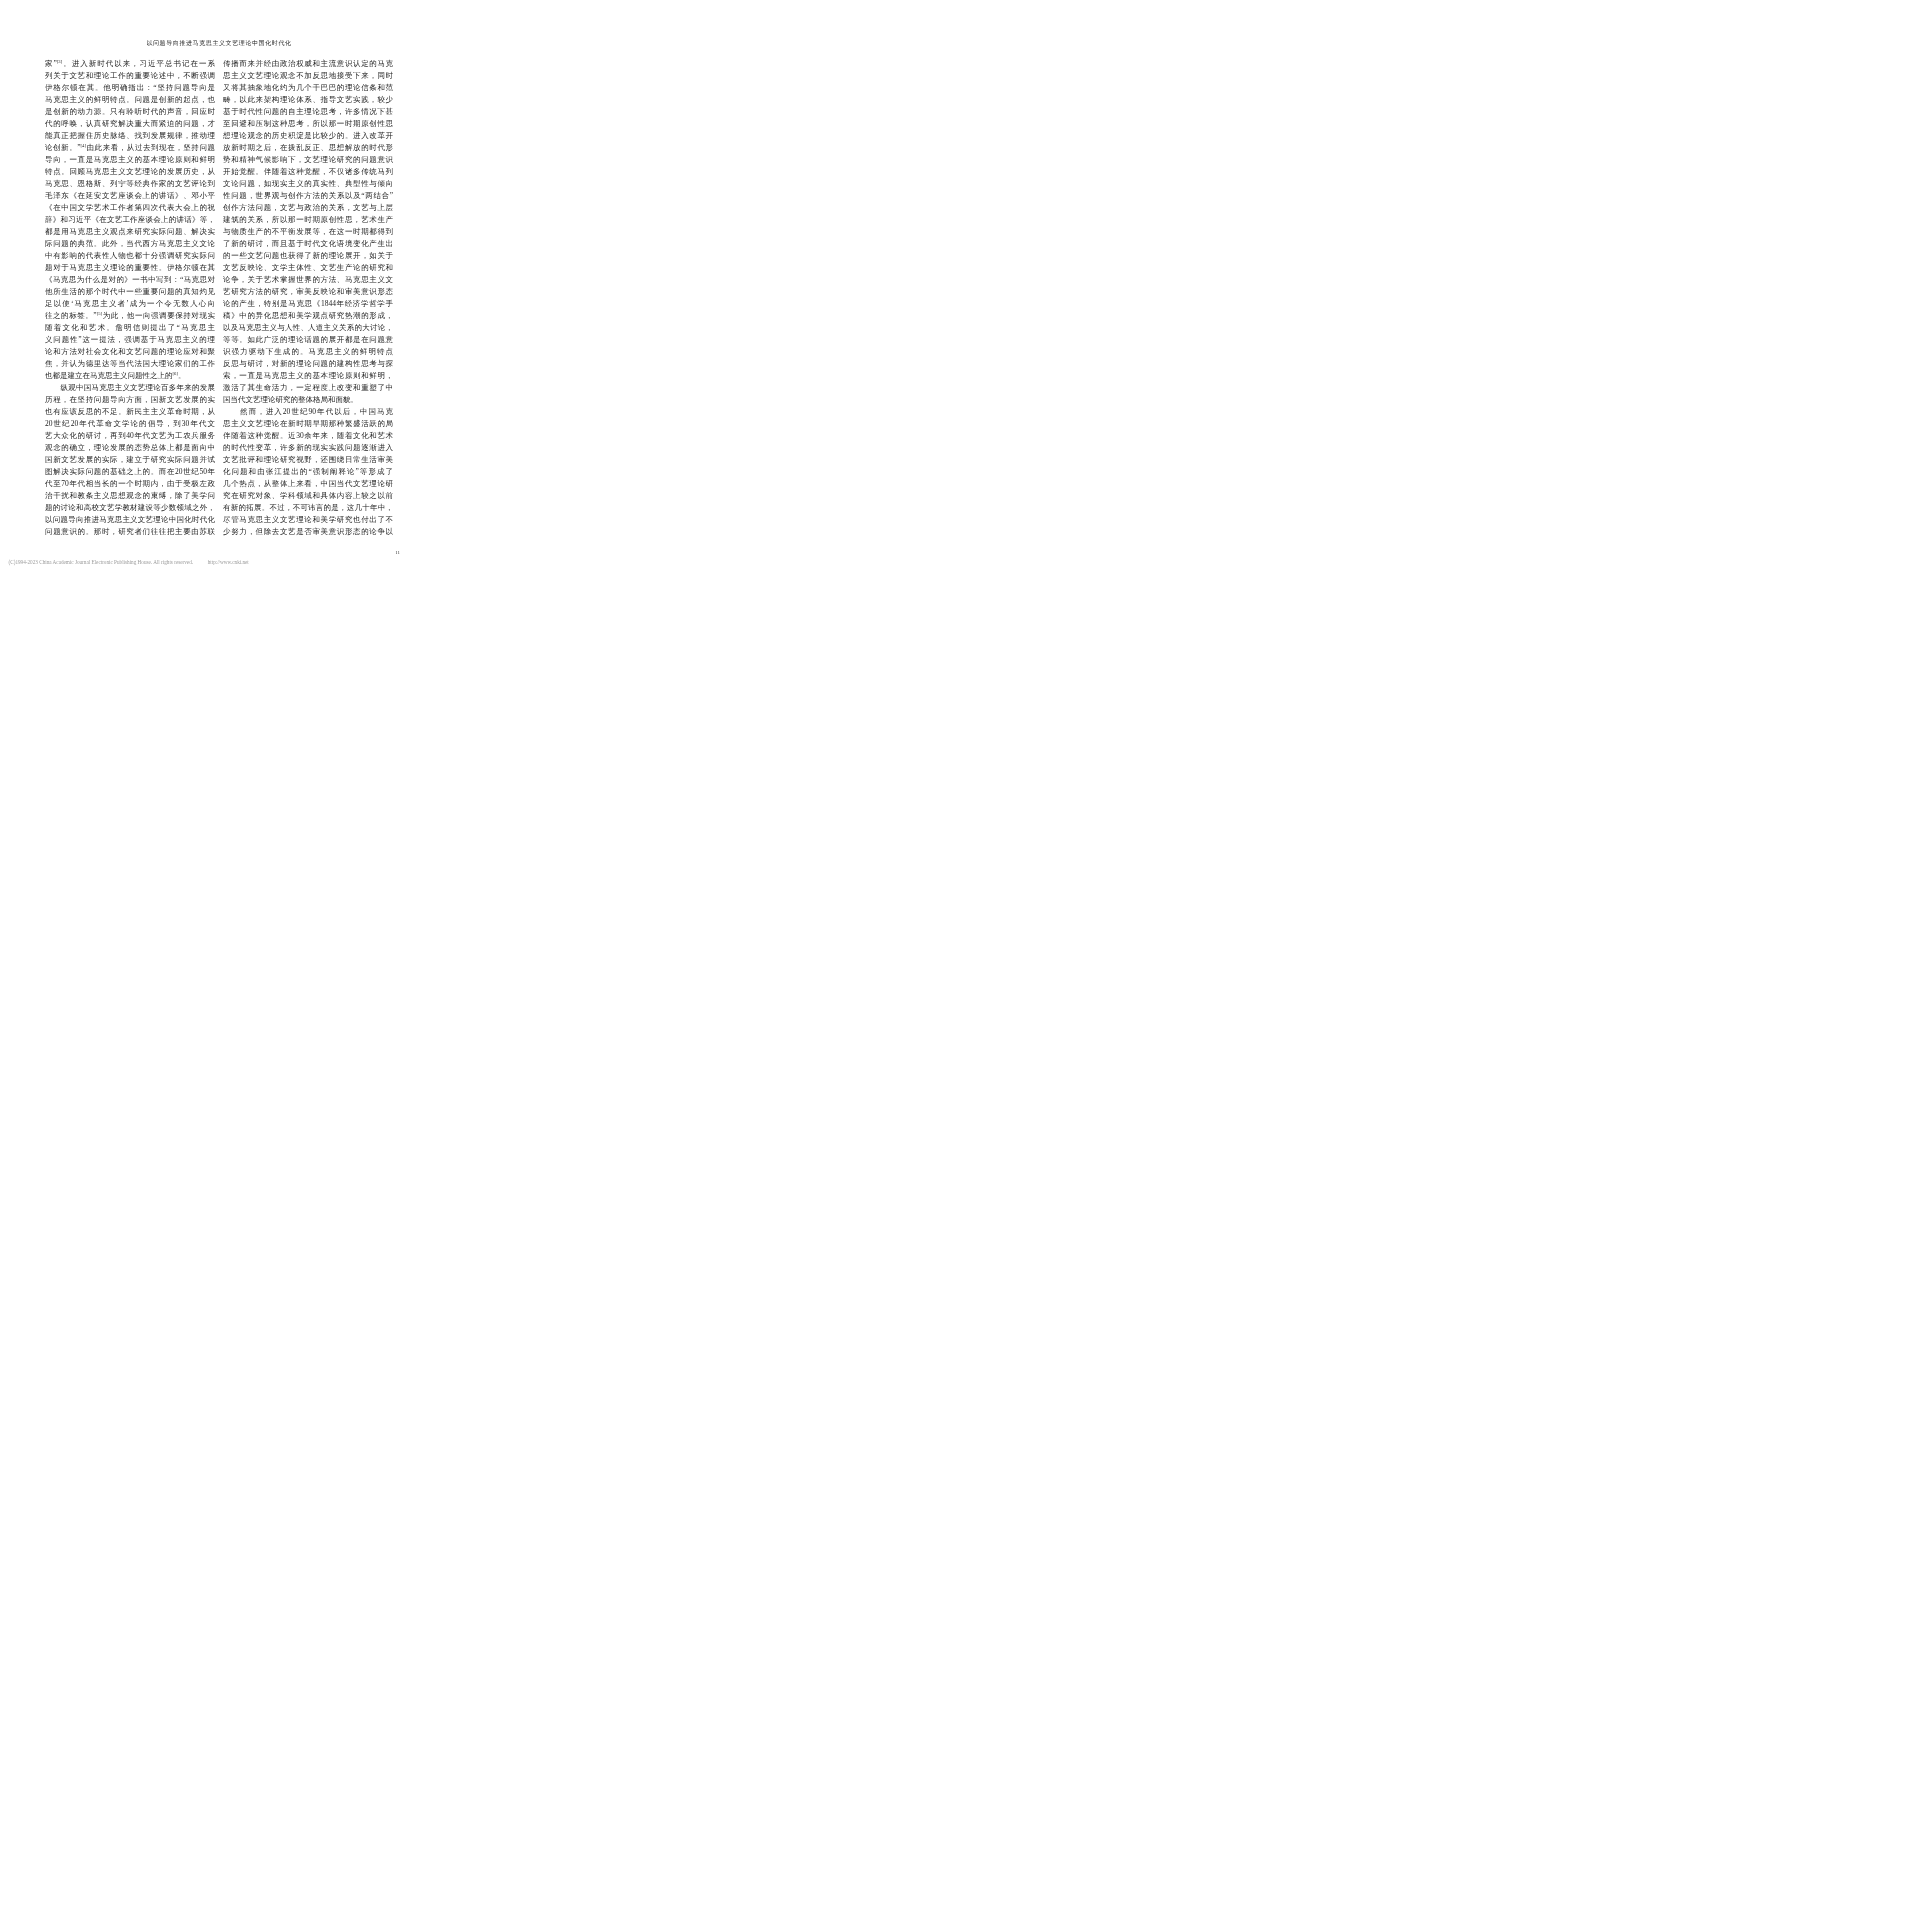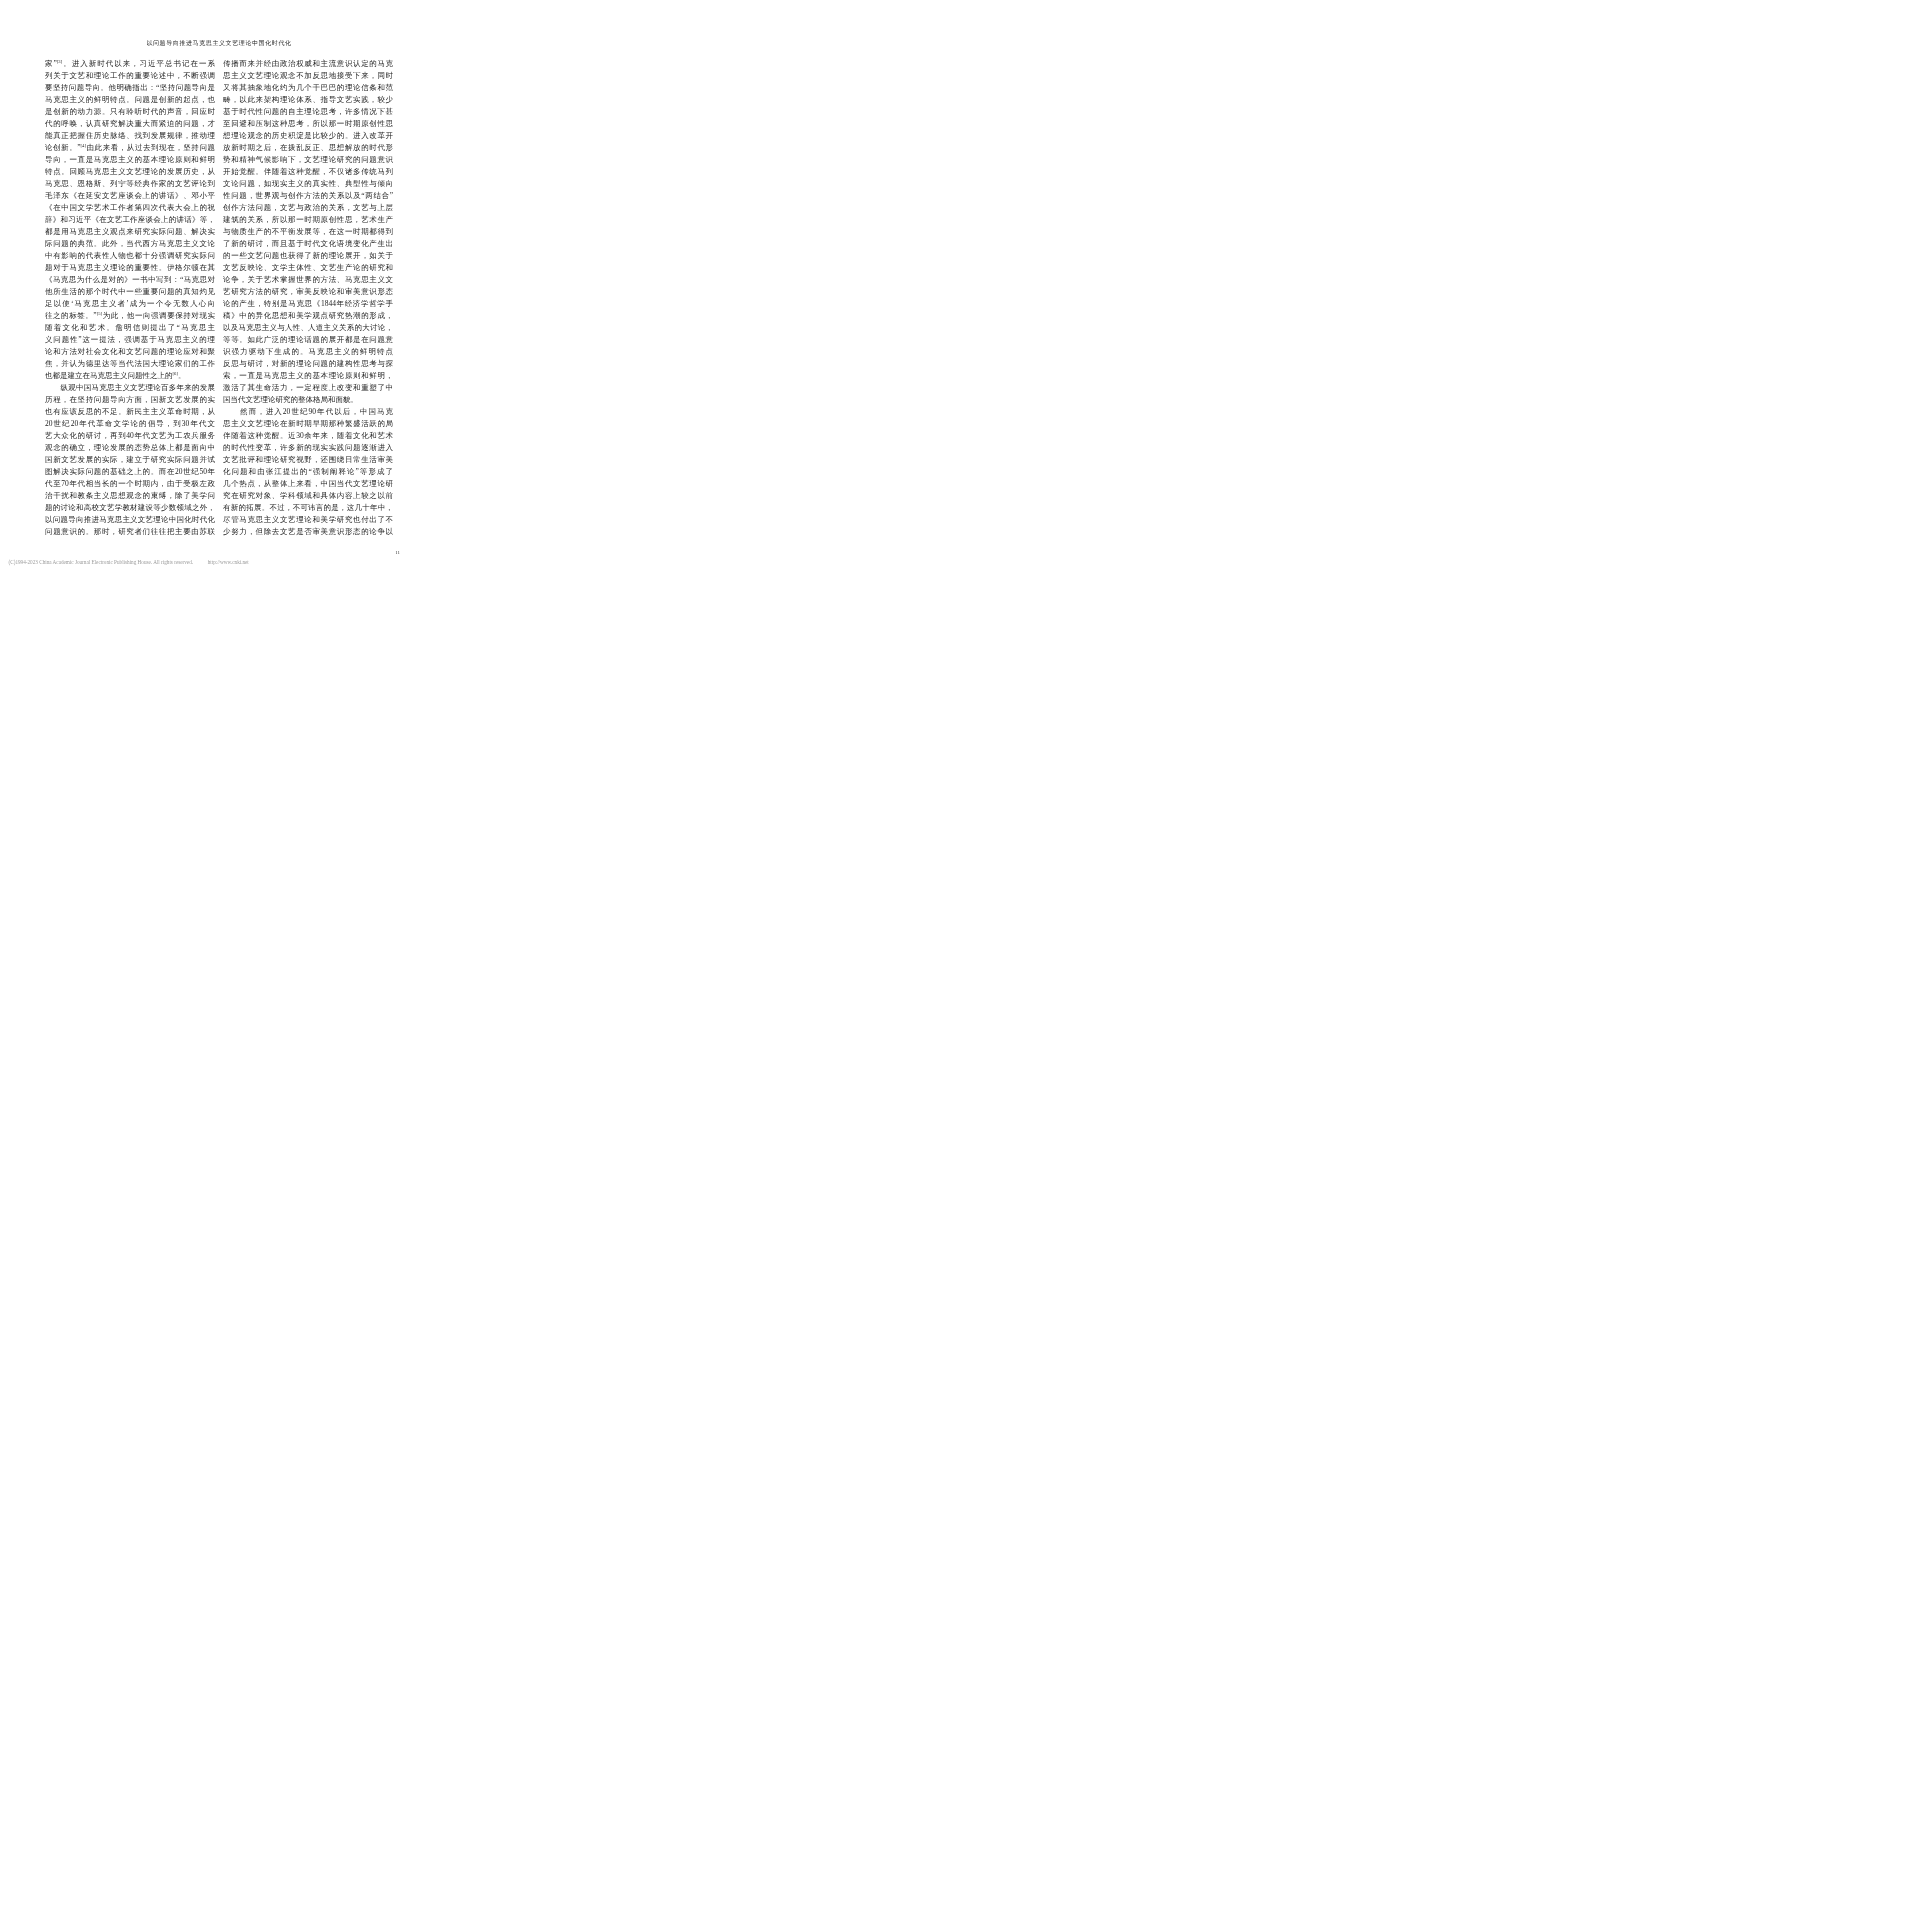--- a/index.html
+++ b/index.html
@@ -75,21 +75,21 @@
 <div class="page">
 
   <div class="page-header">
     <div class="title">以问题导向推进马克思主义文艺理论中国化时代化</div>
   </div>
 
   <div class="content">
     <div class="column">
         <div class="line">家”<sup>[3]</sup>。进入新时代以来，习近平总书记在一系</div>
         <div class="line">列关于文艺和理论工作的重要论述中，不断强调</div>
-        <div class="line">要坚持问题导向。他明确指出：“坚持问题导向是</div>
+        <div class="line">伊格尔顿在其。他明确指出：“坚持问题导向是</div>
         <div class="line">马克思主义的鲜明特点。问题是创新的起点，也</div>
         <div class="line">是创新的动力源。只有聆听时代的声音，回应时</div>
         <div class="line">代的呼唤，认真研究解决重大而紧迫的问题，才</div>
         <div class="line">能真正把握住历史脉络、找到发展规律，推动理</div>
         <div class="line">论创新。”<sup>[4]</sup>由此来看，从过去到现在，坚持问题</div>
         <div class="line">导向，一直是马克思主义的基本理论原则和鲜明</div>
         <div class="line">特点。回顾马克思主义文艺理论的发展历史，从</div>
         <div class="line">马克思、恩格斯、列宁等经典作家的文艺评论到</div>
         <div class="line">毛泽东《在延安文艺座谈会上的讲话》、邓小平</div>
         <div class="line">《在中国文学艺术工作者第四次代表大会上的祝</div>

